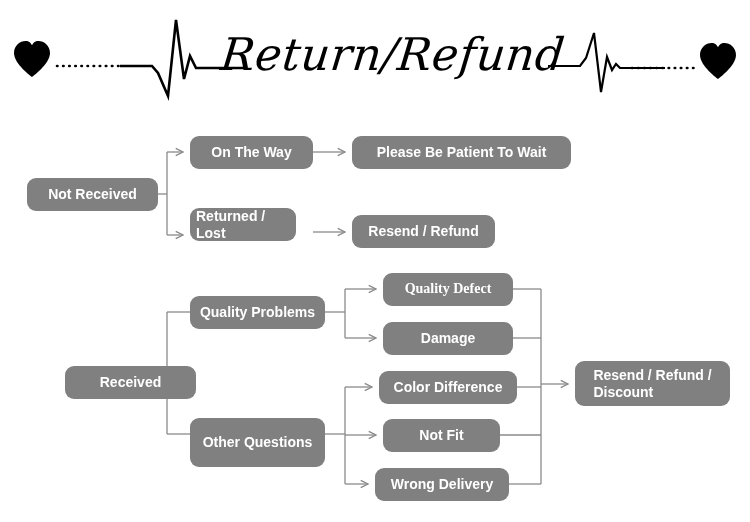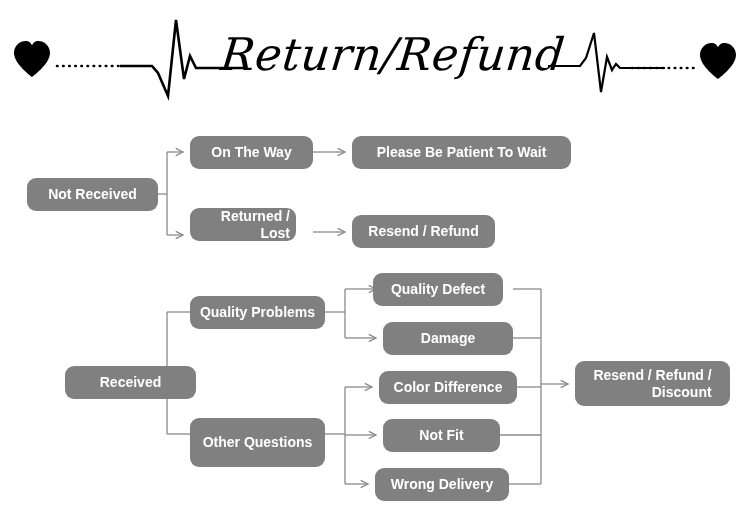--- a/index.html
+++ b/index.html
@@ -65,21 +65,21 @@
   }
   .node {
     position: absolute;
     box-sizing: border-box;
     background: #808080;
     color: #ffffff;
     border-radius: 9px;
     display: flex;
     align-items: center;
     justify-content: center;
-    text-align: right;
+    text-align: left;
     font-family: "Liberation Sans", sans-serif;
     font-weight: 700;
     font-size: 14px;
     line-height: 1.15;
     padding: 2px 6px;
     white-space: pre-line;
     user-select: none;
   }
 </style>
 </head>
@@ -172,21 +172,21 @@
     <div class="node" style="left:190px; top:208px; width:106px; height:33px;">Returned / Lost</div>
 
     <div class="node" style="left:352px; top:215px; width:143px; height:33px;">Resend / Refund</div>
 
     <div class="node" style="left:27px;  top:366px; width:131px; height:33px;margin-left:38px;">Received</div>
 
     <div class="node" style="left:190px; top:296px; width:135px; height:33px;">Quality Problems</div>
 
     <div class="node" style="left:190px; top:418px; width:135px; height:49px;">Other Questions</div>
 
-    <div class="node" style="left:373px; top:273px; width:130px; height:33px;">Quality Defect</div>
+    <div class="node" style="left:383px; top:273px; width:130px; height:33px;font-family:Liberation Serif, serif;">Quality Defect</div>
 
     <div class="node" style="left:379px; top:371px; width:138px; height:33px;">Color Difference</div>
 
     <div class="node" style="left:383px; top:322px; width:130px; height:33px;">Damage</div>
 
     <div class="node" style="left:383px; top:419px; width:117px; height:33px;">Not Fit</div>
 
     <div class="node" style="left:575px; top:361px; width:155px; height:45px;">Resend / Refund /
 Discount</div>
 

